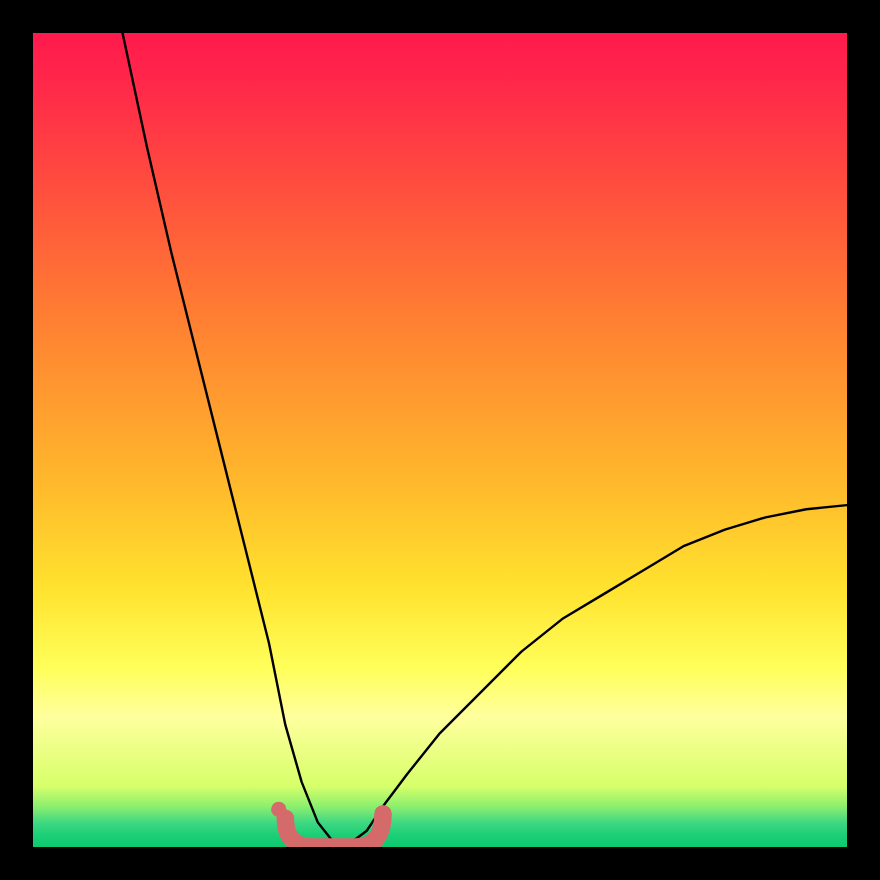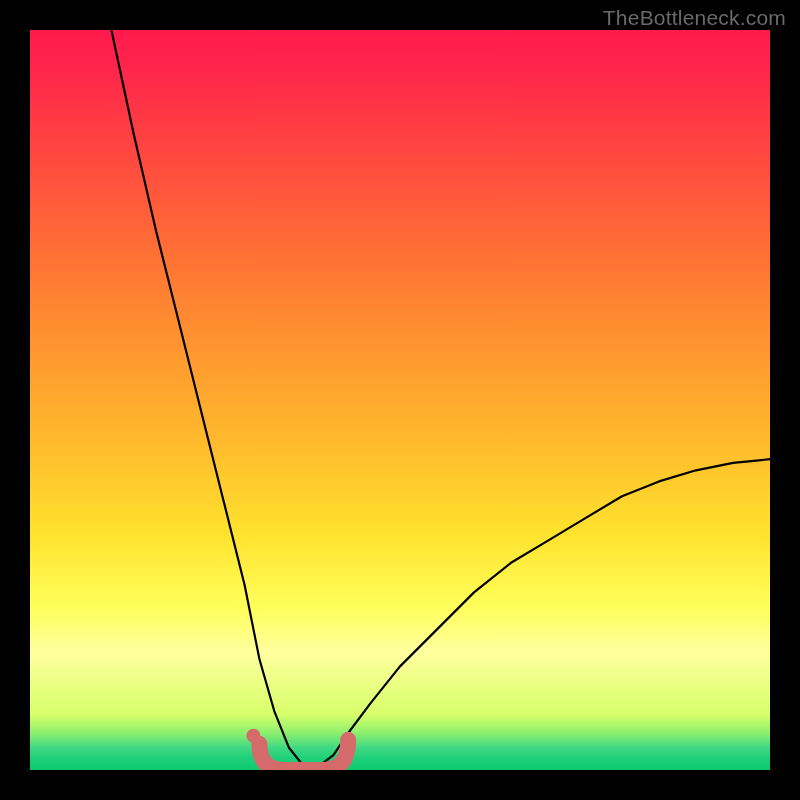--- a/index.html
+++ b/index.html
@@ -72,14 +72,13 @@
     <svg class="overlay" viewBox="0 0 740 740">
       <g id="curve-group">
           <path d="M81.4 0.0 L103.6 103.6 L125.8 199.8 L148.0 288.6 L170.2 377.4 L192.4 466.2 L214.6 555.0 L229.4 629.0 L244.2 680.8 L259.0 717.8 L273.8 736.3 L288.6 736.3 L303.4 725.2 L318.2 703.0 L340.4 673.4 L370.0 636.4 L407.0 599.4 L444.0 562.4 L481.0 532.8 L518.0 510.6 L555.0 488.4 L592.0 466.2 L629.0 451.4 L666.0 440.3 L703.0 432.9 L740.0 429.2" fill="none" stroke="#000000" stroke-width="2.2" stroke-linecap="round" stroke-linejoin="round"></path>
         </g>
       <g id="marker-group">
           <circle cx="223.4" cy="705.8" r="7" fill="#d56a6b"></circle>
           <path d="M 229.4 713.8 Q 229.4 740.0 254.3 740.0 L 293.3 740.0 Q 318.2 740.0 318.2 709.8" fill="none" stroke="#d56a6b" stroke-width="16" stroke-linecap="round" stroke-linejoin="round"></path>
         </g>
     </svg>
   </div>
-  <div class="watermark">TheBottleneck.com</div>
 </div>
 
 </body></html>

